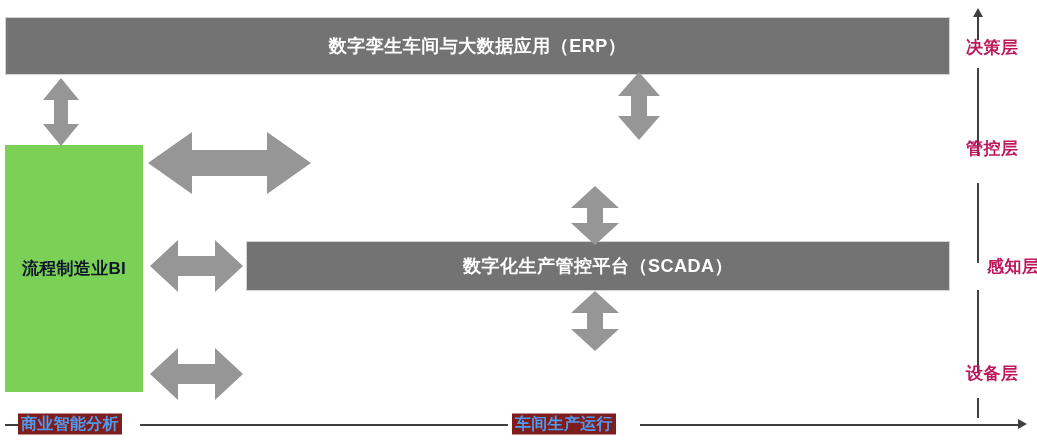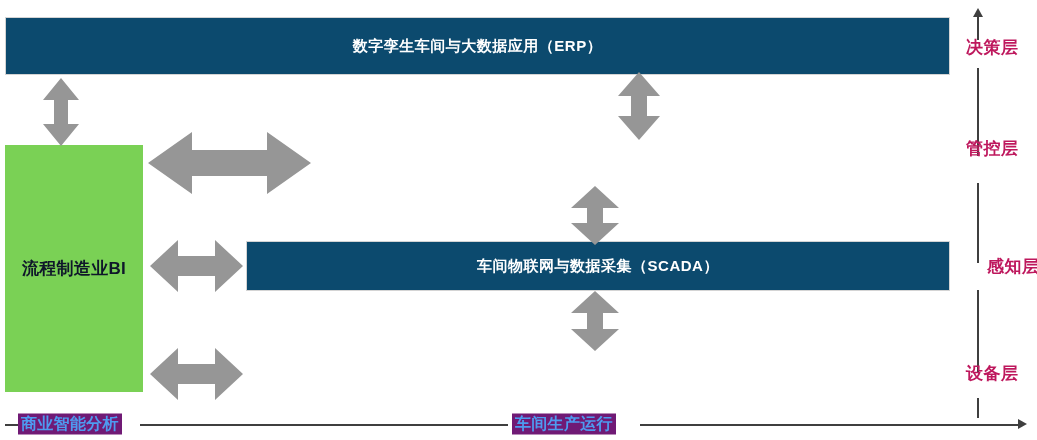--- a/index.html
+++ b/index.html
@@ -14,28 +14,28 @@
     position: relative;
     width: 1037px;
     height: 440px;
     background: #ffffff;
     overflow: hidden;
   }
 
   
   .layer-bar {
     position: absolute;
-    background: #0c4a6e;
+    background: #737373;
     border: 1px solid #d4d4d4;
     box-sizing: border-box;
     display: flex;
     align-items: center;
     justify-content: center;
     color: #ffffff;
-    font-size: 15px;
+    font-size: 18px;
     font-weight: 700;
     letter-spacing: 0.5px;
     white-space: nowrap;
   }
 
   
   .bi-box {
     position: absolute;
     left: 5px;
     top: 145px;
@@ -114,36 +114,36 @@
   }
   .axis-label-h {
     position: absolute;
     top: 424px;
     color: #4E9BF0;
     font-size: 16px;
     font-weight: 700;
     letter-spacing: 0.3px;
     white-space: nowrap;
     transform: translateY(-50%);
-    background: #701a75;
+    background: #7f1d1d;
     padding: 0 3px;
   }
 </style>
 </head>
 <body>
 
 <div id="canvas">
 
   <div class="layer-bar" style="left:5px; top:17px; width:945px; height:58px;">
     <span>数字孪生车间与大数据应用（ERP）</span>
   </div>
 
 
   <div class="layer-bar" style="left:246px; top:241px; width:704px; height:50px;">
-    <span>车间物联网与数据采集（SCADA）</span>
+    <span>数字化生产管控平台（SCADA）</span>
   </div>
 
 
   <div class="bi-box">
     <span>流程制造业BI</span>
   </div>
 
   <div class="arrow" style="left:43px; top:78px;">
     <svg width="36" height="68" viewBox="0 0 36 68" aria-hidden="true">
       <polygon points="18,0 36,22 25,22 25,46 36,46 18,68 0,46 11,46 11,22 0,22" fill="#969696"></polygon>

